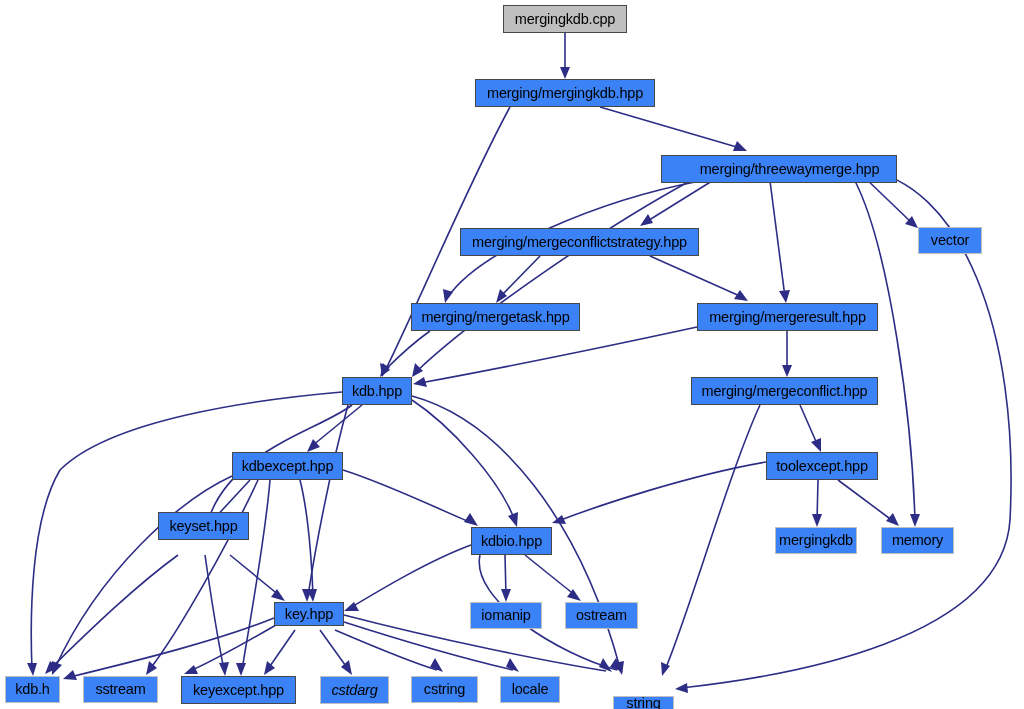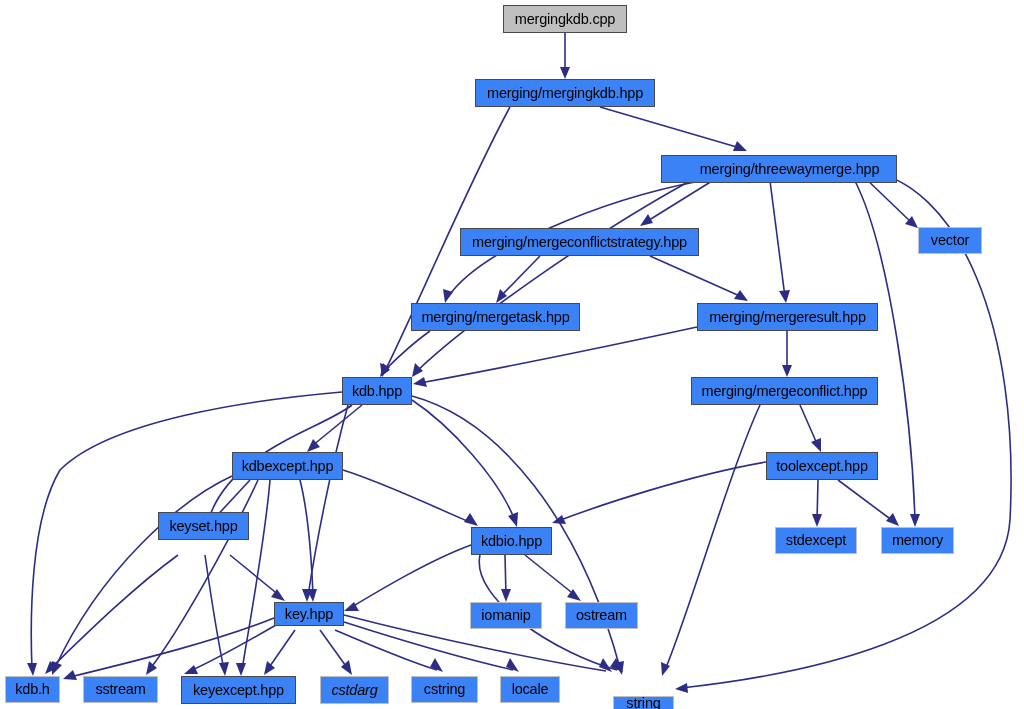--- a/index.html
+++ b/index.html
@@ -193,21 +193,21 @@
       <div class="gnode kind-local" style="left: 766px; top: 452px; width: 112px; height: 28px;">
         <span class="gnode-label">toolexcept.hpp</span>
       </div>
       <div class="gnode kind-local" style="left: 158px; top: 512px; width: 91px; height: 28px;">
         <span class="gnode-label">keyset.hpp</span>
       </div>
       <div class="gnode kind-local" style="left: 471px; top: 527px; width: 81px; height: 28px;">
         <span class="gnode-label">kdbio.hpp</span>
       </div>
       <div class="gnode kind-system" style="left: 775px; top: 527px; width: 82px; height: 27px;">
-        <span class="gnode-label">stdexcept</span>
+        <span class="gnode-label">mergingkdb</span>
       </div>
       <div class="gnode kind-system" style="left: 881px; top: 527px; width: 73px; height: 27px;">
         <span class="gnode-label">memory</span>
       </div>
       <div class="gnode kind-local" style="left: 274px; top: 602px; width: 70px; height: 24px;">
         <span class="gnode-label">key.hpp</span>
       </div>
       <div class="gnode kind-system" style="left: 470px; top: 602px; width: 72px; height: 27px;">
         <span class="gnode-label">iomanip</span>
       </div>

